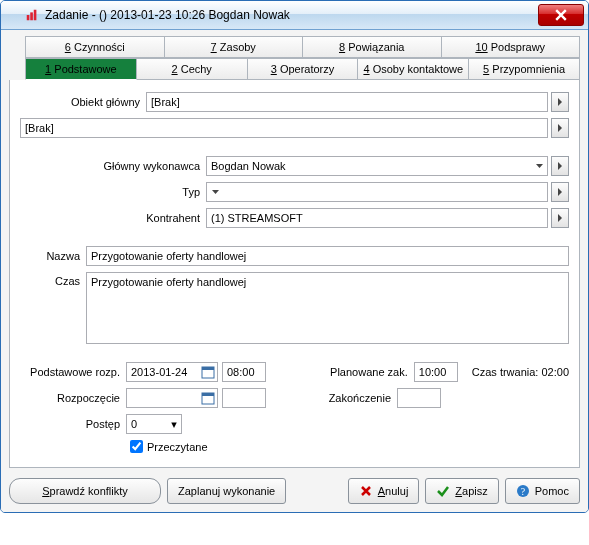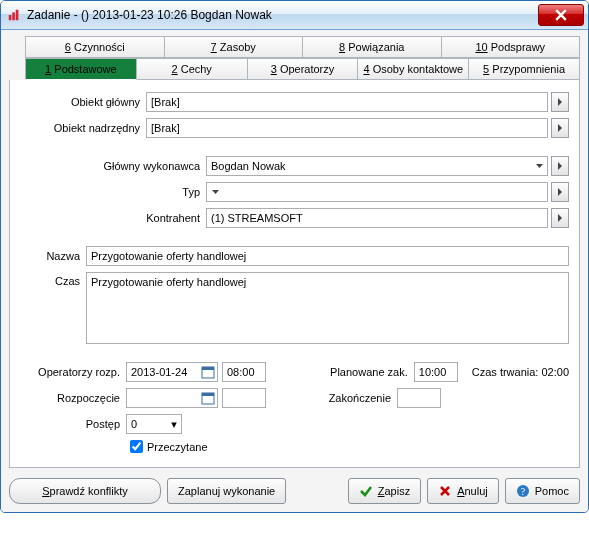--- a/index.html
+++ b/index.html
@@ -16,21 +16,21 @@
     border: 1px solid #2a6db5;
     border-radius: 5px;
     overflow: hidden;
     background: #f0f0f0;
   }
   .titlebar {
     height: 28px;
     background: linear-gradient(to bottom, #ffffff 0%, #e4eff9 45%, #bcd7ee 46%, #d7e8f7 100%);
     display: flex;
     align-items: center;
-    padding: 0 4px 0 6px;
+    padding: 0 4px 0 24px;
     border-bottom: 1px solid #6fa1d1;
   }
   .titlebar .app-icon {
     width: 14px; height: 14px;
     margin-right: 6px;
   }
   .titlebar .title {
     flex: 1;
     font-size: 12px;
     color: #000;
@@ -267,21 +267,20 @@
         <div class="label">Obiekt główny</div>
         <div class="text-field">[Brak]</div>
         <div class="tiny-btn">
           <svg viewBox="0 0 6 8">
               <path d="M1 0 L5 4 L1 8 Z" fill="#444"></path>
             </svg>
         </div>
       </div>
 
       <div class="row">
-        <div class="label">Obiekt nadrzędny</div>
         <div class="text-field">[Brak]</div>
         <div class="tiny-btn">
           <svg viewBox="0 0 6 8">
               <path d="M1 0 L5 4 L1 8 Z" fill="#444"></path>
             </svg>
         </div>
       </div>
 
       <div class="spacer-v"></div>
 
@@ -336,21 +335,21 @@
       </div>
 
       <div class="row" style="align-items:flex-start;">
         <div class="label" style="width:60px; padding-top:3px;">Czas</div>
         <textarea class="opis" style="">Przygotowanie oferty handlowej</textarea>
       </div>
 
       <div class="spacer-v"></div>
 
       <div class="plan-row">
-        <div class="label2" style="width:100px;">Operatorzy rozp.</div>
+        <div class="label2" style="width:100px;">Podstawowe rozp.</div>
         <div class="date-field">
           <div class="date-text">2013-01-24</div>
           <div class="cal-btn">
             <svg width="14" height="14" viewBox="0 0 14 14">
                 <rect x="1" y="2" width="12" height="11" fill="none" stroke="#3a6ea5"></rect>
                 <rect x="1" y="2" width="12" height="3" fill="#3a6ea5"></rect>
               </svg>
           </div>
         </div>
         <div style="width:4px;"></div>
@@ -406,29 +405,29 @@
     <div class="button-bar">
       <div class="btn" style="min-width:130px; justify-content:center;border-radius:11px;">
         <span><span class="u">S</span><span>prawdź konflikty</span></span>
       </div>
       <div class="btn">
         <span>Zaplanuj wykonanie</span>
       </div>
       <div style="flex:1;"></div>
       <div class="btn">
         <svg viewBox="0 0 14 14">
+            <path d="M3 3 L11 11 M11 3 L3 11" stroke="#c00" stroke-width="2.5"></path>
+          </svg>
+        <span><span class="u">A</span><span>nuluj</span></span>
+      </div>
+      <div class="btn">
+        <svg viewBox="0 0 14 14">
             <path d="M2 7 L6 11 L12 3" stroke="#1a8f1a" stroke-width="2.5" fill="none"></path>
           </svg>
         <span><span class="u">Z</span><span>apisz</span></span>
-      </div>
-      <div class="btn">
-        <svg viewBox="0 0 14 14">
-            <path d="M3 3 L11 11 M11 3 L3 11" stroke="#c00" stroke-width="2.5"></path>
-          </svg>
-        <span><span class="u">A</span><span>nuluj</span></span>
       </div>
       <div class="btn">
         <svg viewBox="0 0 14 14">
             <circle cx="7" cy="7" r="6" fill="#2a7ac8"></circle>
             <text x="7" y="11" font-size="10" fill="#fff" text-anchor="middle" font-family="Segoe UI">?</text>
           </svg>
         <span>Pomoc</span>
       </div>
     </div>
 

